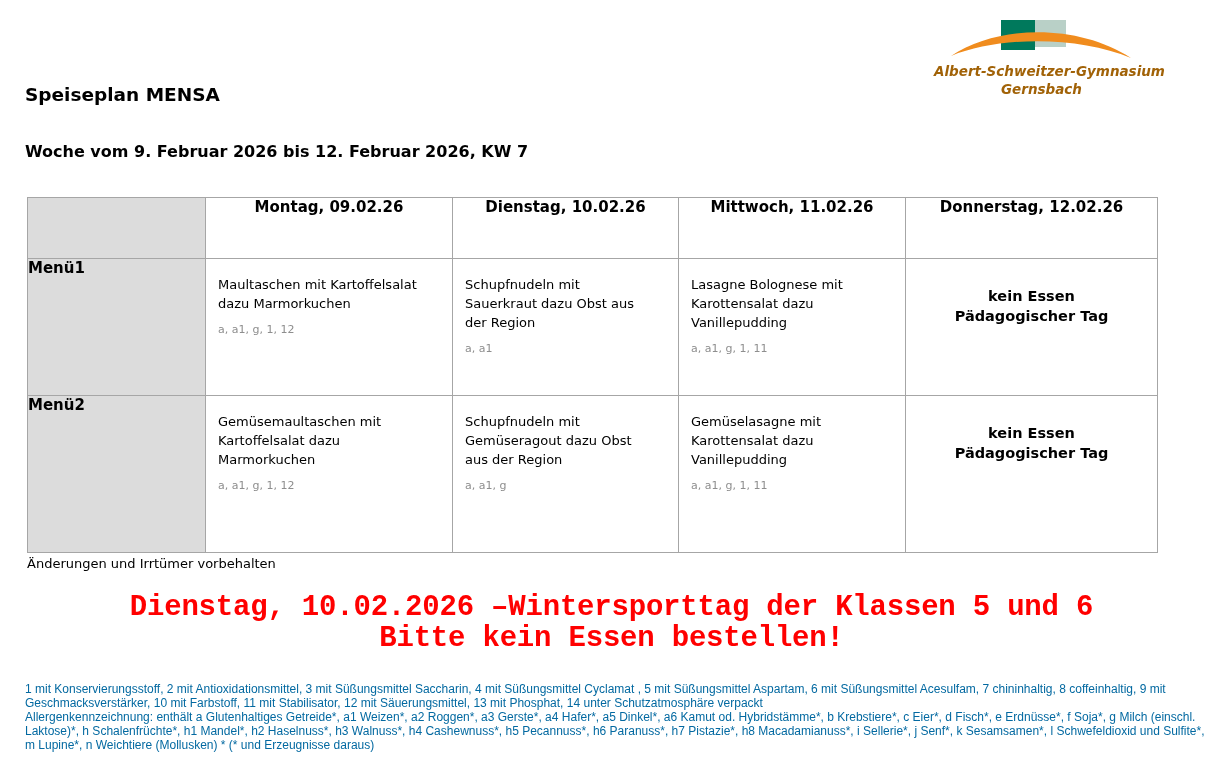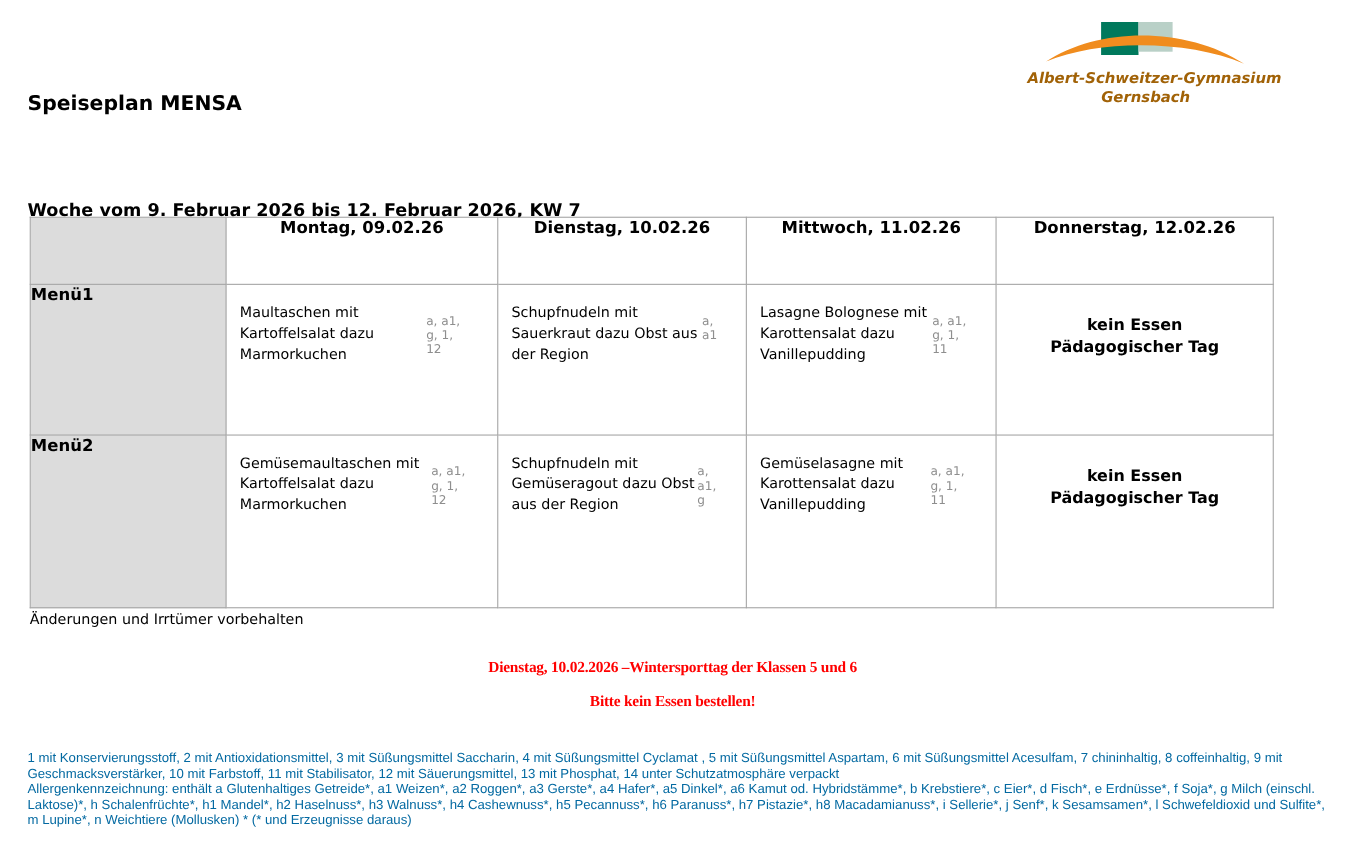--- a/index.html
+++ b/index.html
@@ -40,21 +40,20 @@
     top: 84px;
     font-size: 18.5px;
     font-weight: bold;
   }
   .week-heading {
     position: absolute;
     left: 25px;
     top: 142px;
     font-size: 16px;
     font-weight: bold;
-    margin-top: 39px;
   }
 
   
   table.mealplan {
     position: absolute;
     left: 27px;
     top: 197px;
     border-collapse: collapse;
     table-layout: fixed;
   }
@@ -77,21 +76,21 @@
   td.row-label-cell {
     vertical-align: middle;
     font-size: 15px;
     font-weight: bold;
     text-align: left;
     padding-left: 7px;
   }
   td.meal-cell { background: #ffffff; }
   .meal-cell-inner {
     display: flex;
-    flex-direction: row;
+    flex-direction: column;
     justify-content: space-between;
     height: 100%;
     padding: 16px 26px 14px 12px;
   }
   .meal-text {
     font-size: 13px;
     line-height: 19px;
     color: #000000;
   }
   .allergen-codes {
@@ -119,23 +118,23 @@
     color: #000000;
   }
   .announcement {
     position: absolute;
     left: 0;
     top: 592px;
     width: 1223px;
     text-align: center;
     color: #ff0000;
     font-weight: bold;
-    font-size: 14px;
+    font-size: 29px;
     line-height: 31px;
-    font-family: Liberation Serif, serif;
+    font-family: Liberation Mono, monospace;
     letter-spacing: -0.2px;
   }
   .footnotes {
     position: absolute;
     left: 25px;
     top: 682px;
     width: 1188px;
     font-family: "Liberation Sans", sans-serif;
     font-size: 12px;
     line-height: 14px;

